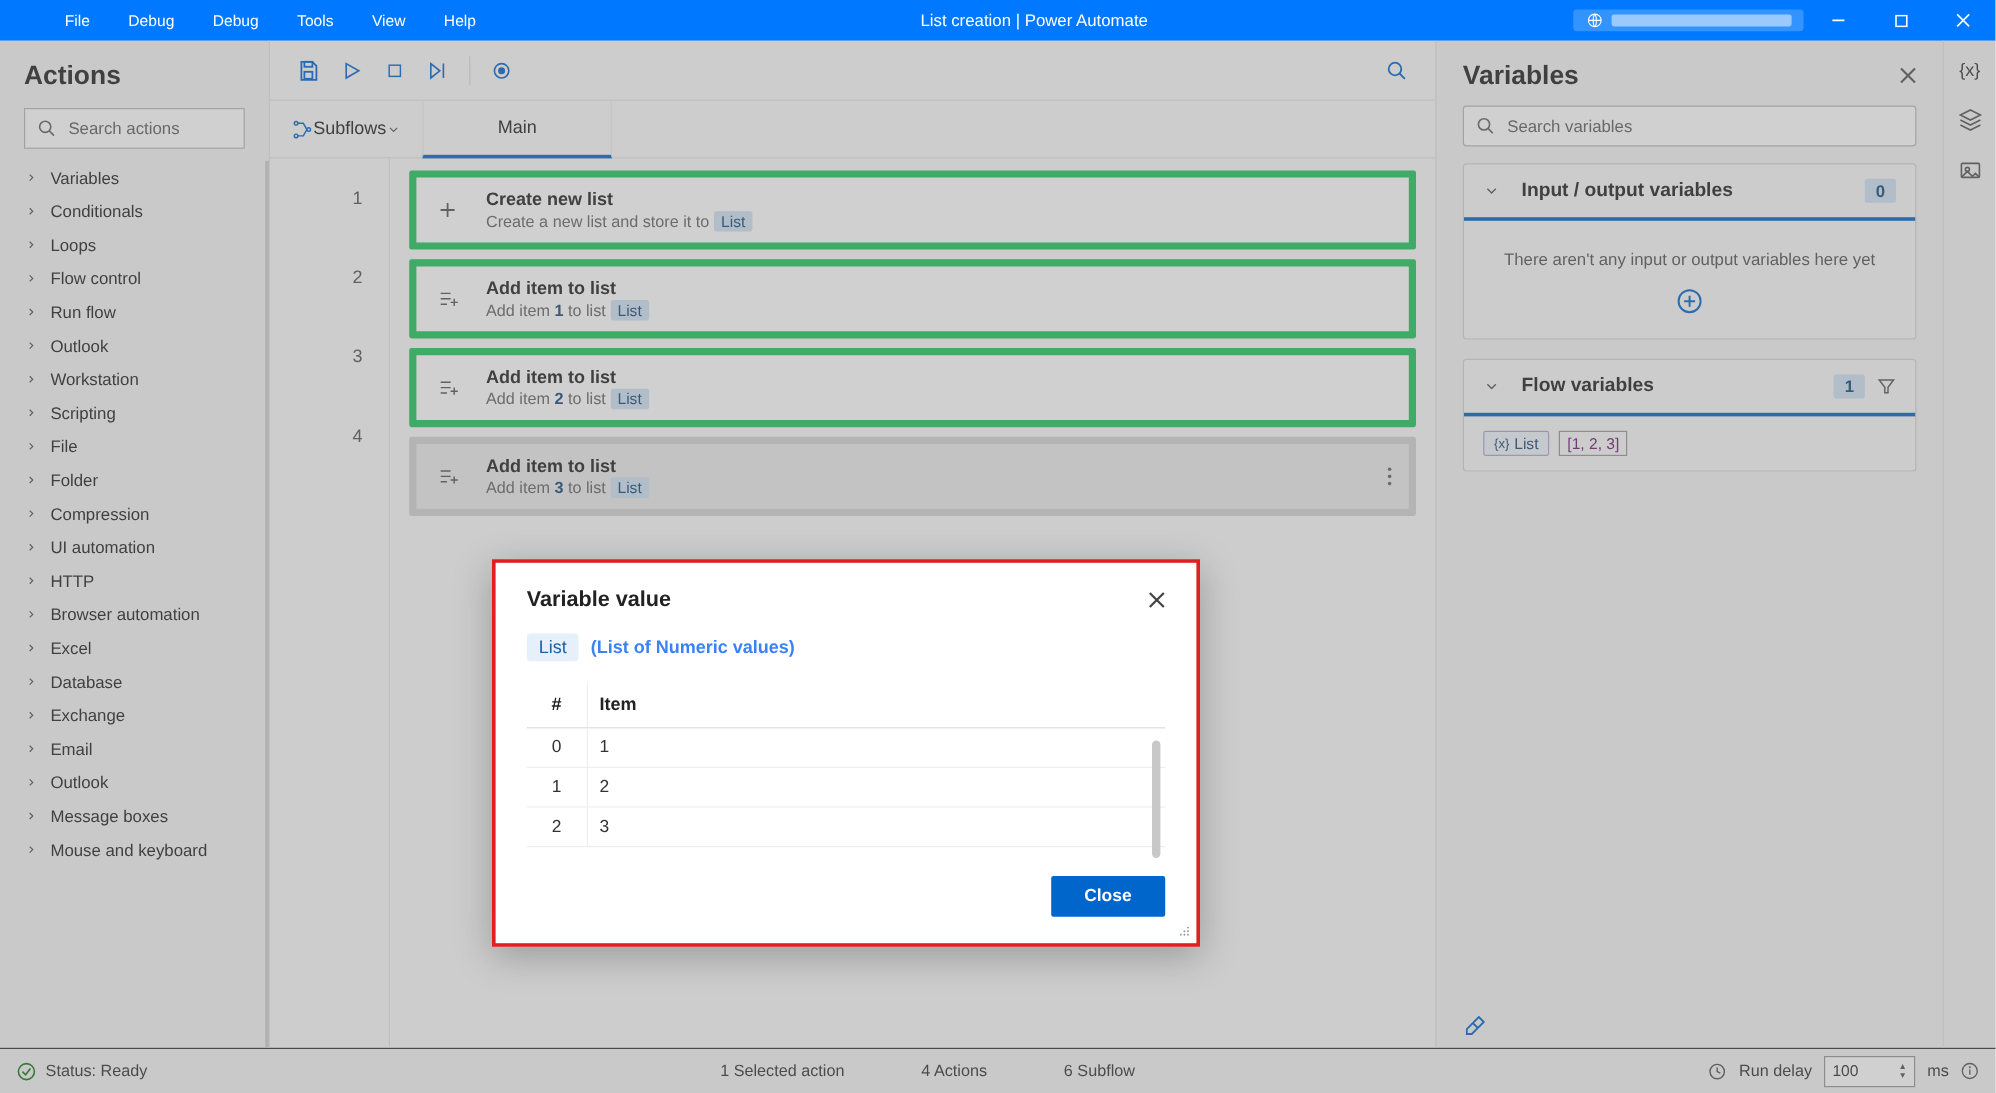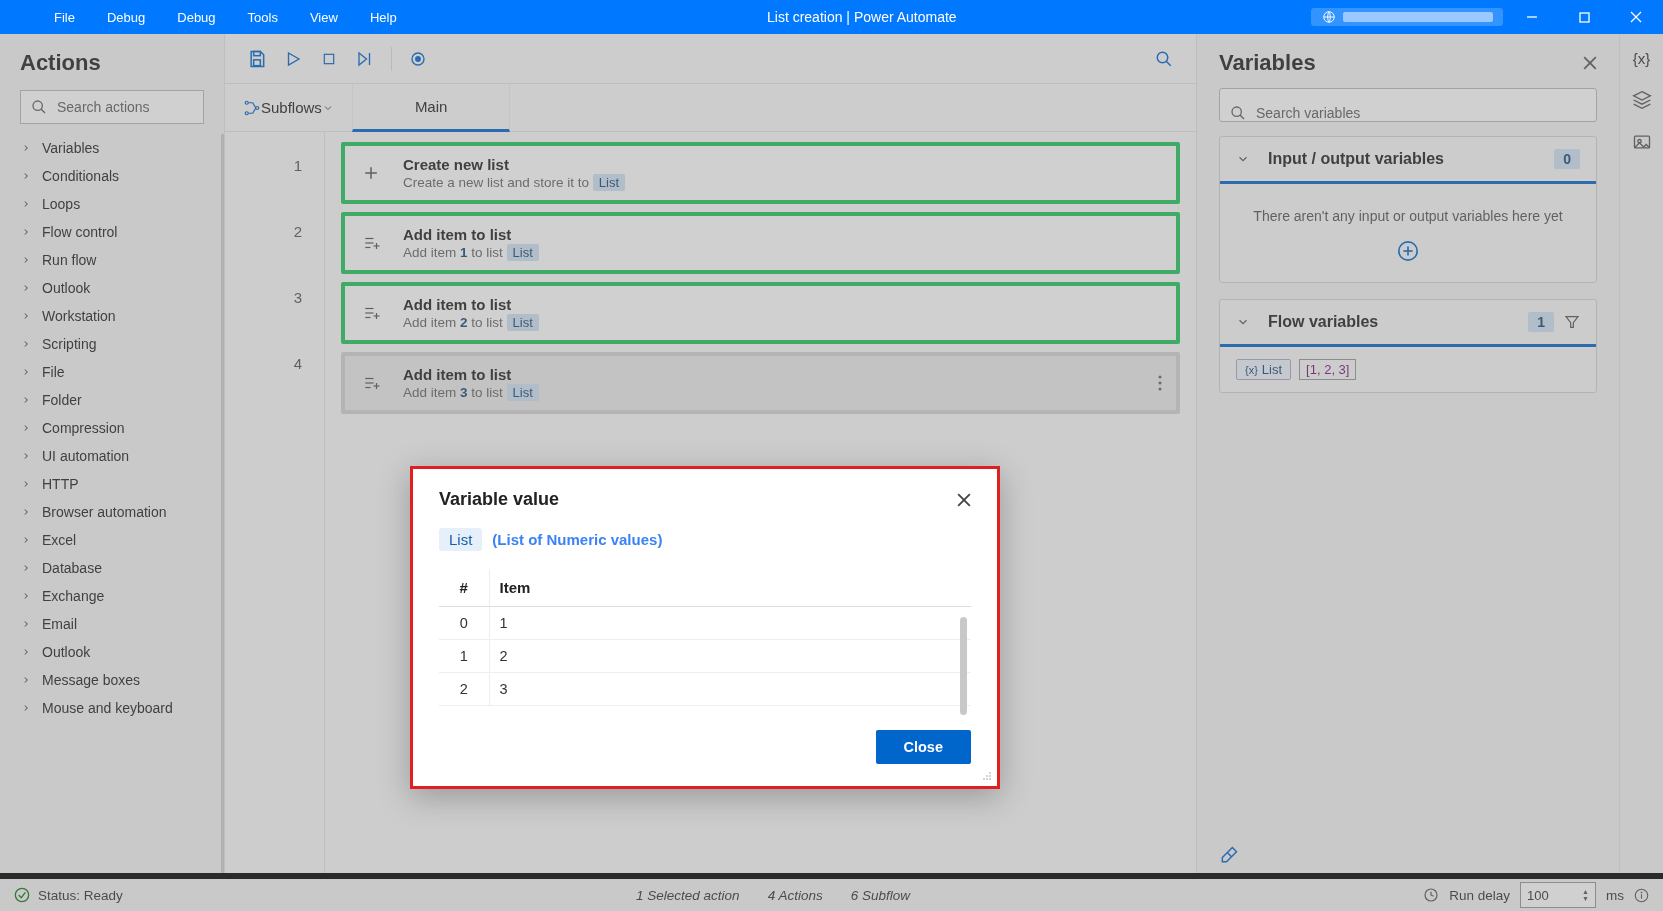--- a/index.html
+++ b/index.html
@@ -35,58 +35,58 @@
 .tool-sep { width: 1px; height: 24px; background: #ddd; margin: 0 8px; }
 .tool-spacer { flex: 1; }
 .subflow-row { height: 48px; border-bottom: 1px solid #e5e5e5; display: flex; align-items: center; }
 .subflow-toggle { display: flex; align-items: center; padding: 0 18px; font-size: 15px; color: #222; cursor: pointer; }
 .subflow-toggle .bicon { color: #0066cc; }
 .tab-main { padding: 0 62px; height: 48px; display: flex; align-items: center; border-bottom: 3px solid #0066cc; font-size: 15px; color: #222; border-right: 1px solid #eee; border-left: 1px solid #eee; margin-bottom: -1px; }
 .steps-area { flex: 1; display: flex; overflow: auto; }
 .gutter { width: 100px; border-right: 1px solid #e5e5e5; }
 .gutter-num { height: 66px; display: flex; align-items: center; justify-content: flex-end; padding-right: 22px; font-size: 15px; color: #555; }
 .steps-col { flex: 1; padding: 10px 16px; }
-.step-card { background: #fff; border: 4px solid #22c55e; border-radius: 2px; margin-bottom: 8px; padding: 10px 16px; display: flex; align-items: center; min-height: 54px; position: relative; }
+.step-card { background: #fff; border: 6px solid #22c55e; border-radius: 2px; margin-bottom: 8px; padding: 10px 16px; display: flex; align-items: center; min-height: 54px; position: relative; }
 .step-card.selected { background: #ebebeb; border-color: #d5d5d5; }
 .step-icon { width: 28px; color: #555; margin-right: 14px; }
 .step-body { flex: 1; }
 .step-title { font-size: 15px; font-weight: 600; color: #222; }
 .step-sub { font-size: 13.5px; color: #666; margin-top: 2px; }
 .var-chip { background: #cfe2f3; color: #1a4a7a; padding: 1px 6px; border-radius: 2px; font-size: 13px; }
 .val-chip { color: #1a4a7a; font-weight: 600; }
 .step-menu { position: absolute; right: 14px; top: 50%; transform: translateY(-50%); color: #666; }
 
 
 .vars-panel { width: 423px; background: #f5f5f5; border-left: 1px solid #e5e5e5; padding: 16px 0 0 0; display: flex; flex-direction: column; }
 .vars-header { display: flex; align-items: center; padding: 0 22px 12px; }
 .vars-title { font-size: 22px; font-weight: 600; color: #222; flex: 1; }
 .vars-close { color: #555; cursor: pointer; }
-.vars-search { margin: 0 22px 14px; height: 34px; border: 1px solid #bbb; background: #fff; display: flex; align-items: flex-end; padding: 0 10px; color: #606060; font-size: 14px; border-radius: 3px; }
+.vars-search { margin: 0 22px 14px; height: 34px; border: 1px solid #bbb; background: #fff; display: flex; align-items: center; padding: 0 10px; color: #606060; font-size: 14px; border-radius: 3px; }
 .vars-search svg { margin-right: 10px; }
 .var-section { margin: 0 22px 16px; border: 1px solid #d5d5d5; border-radius: 3px; background: #f9f9f9; }
 .var-section-h { display: flex; align-items: center; padding: 12px 16px; border-bottom: 3px solid #0066cc; }
 .var-section-h .chev { margin-right: 18px; color: #555; }
 .var-section-h .tt { font-size: 16px; font-weight: 600; color: #222; flex: 1; }
 .badge { background: #cfe2f3; color: #1a4a7a; padding: 2px 9px; font-weight: 600; border-radius: 2px; font-size: 14px; margin-left: 10px; }
 .var-section-body { padding: 24px 18px 20px; font-size: 14px; color: #555; text-align: center; }
 .var-section-body.fv { padding: 12px 16px; text-align: left; }
 .plus-circle { margin-top: 16px; color: #0066cc; display: flex; justify-content: center; }
 .filter-btn { color: #555; cursor: pointer; margin-left: 10px; }
 .fv-item { display: inline-flex; align-items: center; gap: 8px; }
 .fv-chip { border: 1px solid #aac; background: #eef4fb; color: #1a4a7a; padding: 2px 8px; border-radius: 2px; font-size: 13px; display: inline-flex; align-items: center; gap: 4px; }
 .fv-val { border: 1px solid #999; padding: 2px 6px; font-size: 13px; color: #701a75; }
 .eraser-row { padding: 8px 22px; text-align: right; color: #0066cc; }
 
 
 .right-rail { width: 44px; background: #f5f5f5; border-left: 1px solid #e5e5e5; padding-top: 16px; display: flex; flex-direction: column; align-items: center; gap: 22px; color: #555; }
 
 
-.status-bar { height: 38px; border-top: 6px solid #000000; background: #f5f5f5; display: flex; align-items: center; padding: 0 14px; font-size: 13.5px; color: #333; }
+.status-bar { height: 38px; border-top: 1px solid #000000; background: #f5f5f5; display: flex; align-items: center; padding: 0 14px; font-size: 13.5px; color: #333; }
 .status-left { display: flex; align-items: center; gap: 8px; }
-.status-center { flex: 1; display: flex; justify-content: center; gap: 28px; font-style: italic; }
+.status-center { flex: 1; display: flex; justify-content: center; gap: 64px; }
 .status-right { display: flex; align-items: center; gap: 10px; }
 .delay-input { width: 76px; height: 26px; border: 1px solid #999; display: flex; align-items: center; padding: 0 6px; font-size: 13px; background: #fff; }
 .delay-spin { display: flex; flex-direction: column; margin-left: auto; font-size: 7px; color: #555; }
 
 
 .overlay { position: absolute; inset: 34px 0 0 0; background: rgba(120,120,120,0.35); pointer-events: none; }
 .modal { position: absolute; left: 410px; top: 466px; width: 590px; background: #fff; border: 3px solid #e02020; box-shadow: 0 8px 30px rgba(0,0,0,0.25); padding: 0; z-index: 10; }
 .modal-inner { padding: 20px 26px 22px; }
 .modal-title-row { display: flex; align-items: center; }
 .modal-title { font-size: 18px; font-weight: 600; color: #222; flex: 1; }

